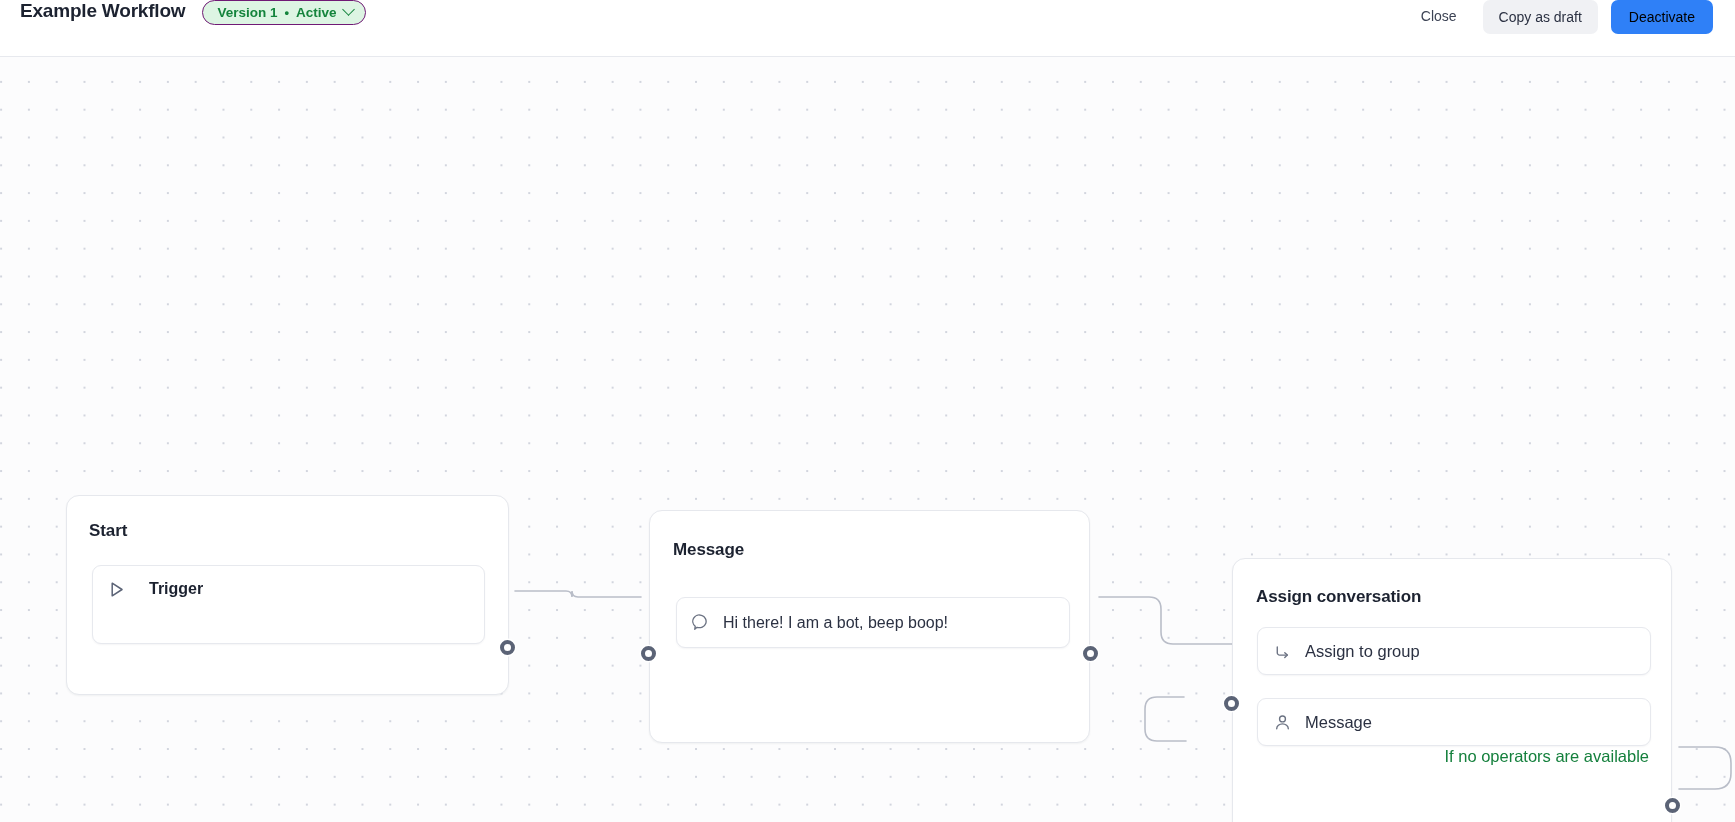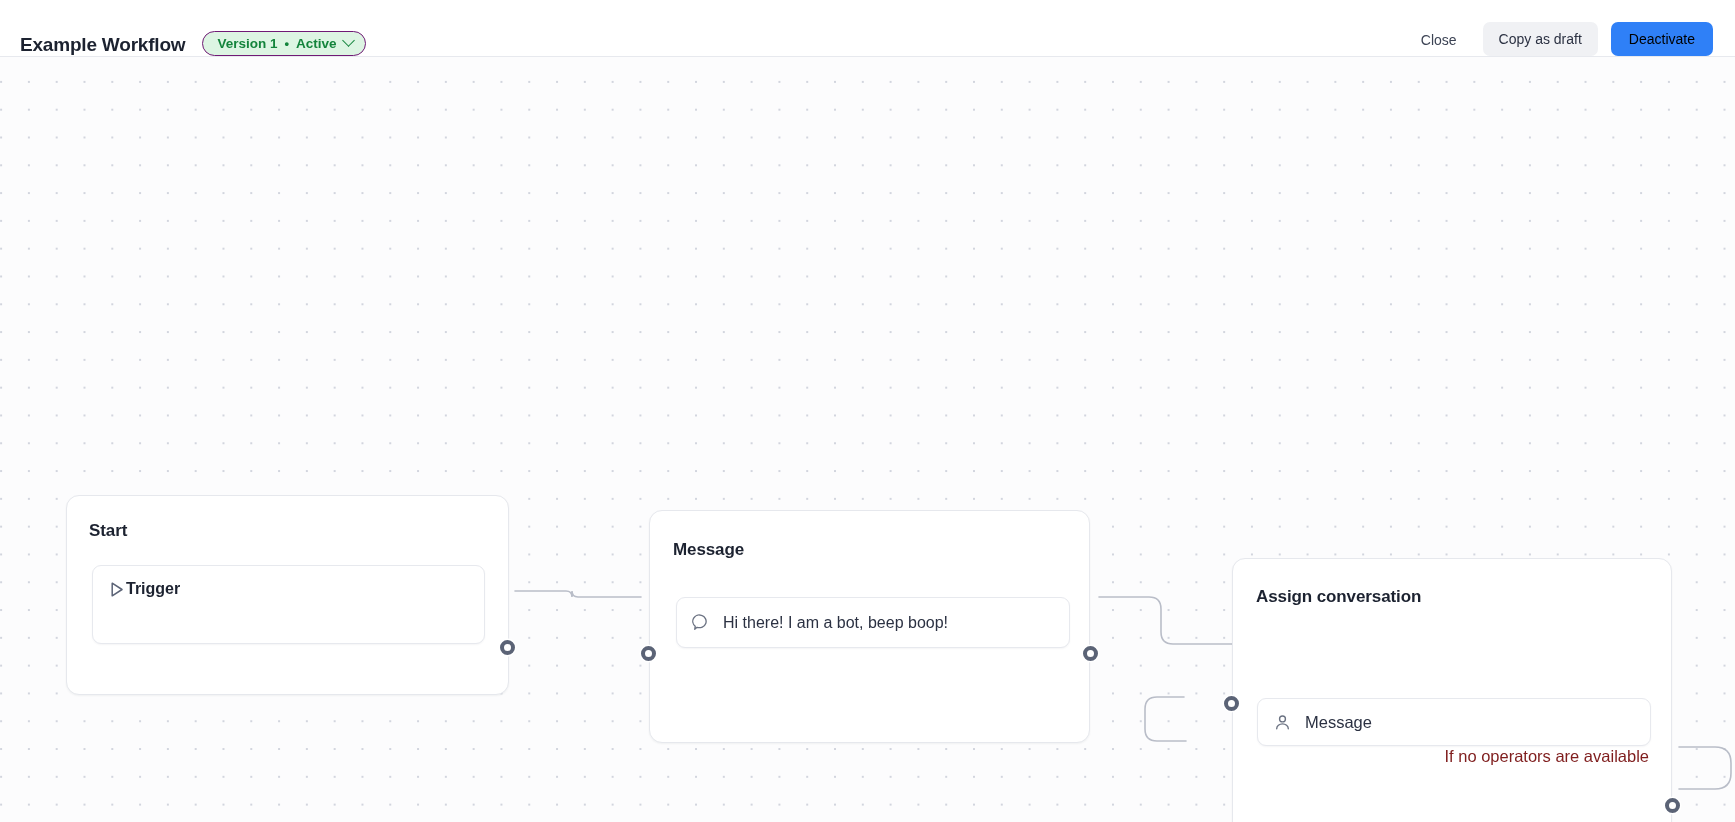--- a/index.html
+++ b/index.html
@@ -15,21 +15,21 @@
 
   
   .header {
     position: absolute;
     left: 0; top: 0;
     width: 1735px;
     height: 57px;
     background: #ffffff;
     border-bottom: 1px solid #e7e9ee;
     display: flex;
-    align-items: flex-end;
+    align-items: flex-start;
     padding: 0 22px 0 20px;
     z-index: 40;
   }
   .wf-title {
     font-size: 19px;
     font-weight: 700;
     color: #1c2230;
     letter-spacing: -0.2px;
     white-space: nowrap;
   }
@@ -146,21 +146,21 @@
   }
 
   #trigger-card {
     left: 25px; top: 69px;
     width: 393px; height: 79px;
     padding: 12px 16px 10px 16px;
   }
   .trigger-row {
     display: flex;
     align-items: center;
-    gap: 1px;
+    gap: 24px;
     height: 22px;
   }
   .trigger-label {
     font-size: 16px;
     font-weight: 700;
     color: #1c2230;
   }
   .trigger-sub {
     margin-top: 8px;
     margin-left: 33px;
@@ -194,21 +194,21 @@
   .assign-text {
     font-size: 16.5px;
     color: #2b3142;
   }
 
   .fallback-label {
     position: absolute;
     right: 22px;
     top: 188px;
     font-size: 16.5px;
-    color: #7f1d1d;
+    color: #15803d;
     white-space: nowrap;
   }
 
   
   .port {
     position: absolute;
     width: 15px; height: 15px;
     border-radius: 50%;
     background: #ffffff;
     border: 4px solid #5b6376;
@@ -283,20 +283,29 @@
           <path d="M10 2.6 A7.2 6.6 0 1 1 5.3 15.1 L2.9 17.2 L3.4 13.9 A6.6 6.6 0 0 1 10 2.6 Z" stroke="#6b7282" stroke-width="1.4" fill="none" stroke-linejoin="round"></path>
         </svg>
       </span>
       <span class="bubble-text">Hi there! I am a bot, beep boop!</span>
     </div>
   </div>
 
   <div class="node" id="node-assign">
     <div class="node-title">Assign conversation</div>
 
+    <div class="inner-card assign-row" id="assign-group-row">
+      <span class="icon">
+        <svg width="19" height="19" viewBox="0 0 20 20" fill="none">
+          <path d="M4.5 5.2 L4.5 11.2 A2.6 2.6 0 0 0 7.1 13.8 L15 13.8" stroke="#6b7282" stroke-width="1.45" stroke-linecap="round" stroke-linejoin="round"></path>
+          <path d="M12.4 11.2 L15.1 13.8 L12.4 16.4" stroke="#6b7282" stroke-width="1.45" stroke-linecap="round" stroke-linejoin="round"></path>
+        </svg>
+      </span>
+      <span class="assign-text">Assign to group</span>
+    </div>
 
     <div class="inner-card assign-row" id="assign-support-row">
       <span class="icon">
         <svg width="19" height="19" viewBox="0 0 20 20" fill="none">
           <circle cx="10" cy="6.3" r="3.1" stroke="#6b7282" stroke-width="1.45"></circle>
           <path d="M3.9 16.6 A6.1 5.1 0 0 1 16.1 16.6" stroke="#6b7282" stroke-width="1.45" stroke-linecap="round"></path>
         </svg>
       </span>
       <span class="assign-text">Message</span>
     </div>

